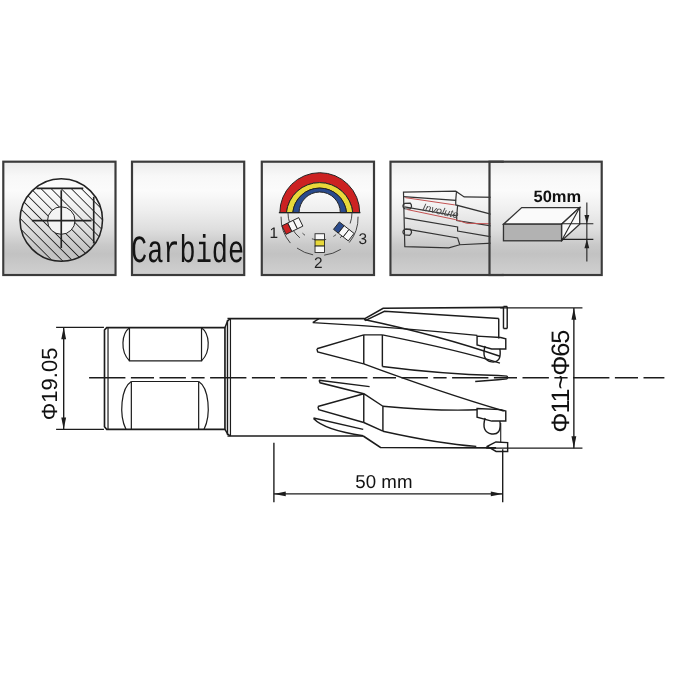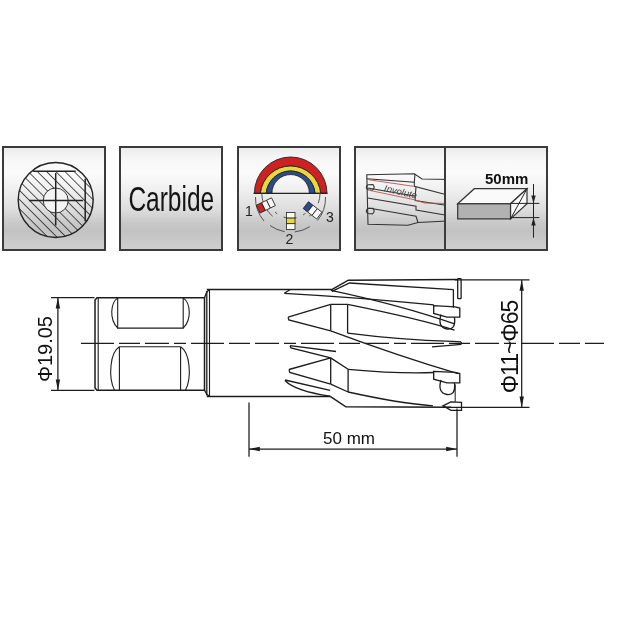--- a/index.html
+++ b/index.html
@@ -1,21 +1,21 @@
 <!DOCTYPE html>
 <html><head>
 <meta charset="utf-8">
 <style>
   html,body{margin:0;padding:0;background:#ffffff;}
   body{width:630px;height:630px;position:relative;font-family:"Liberation Sans",sans-serif;overflow:hidden;}
   .box{position:absolute;top:146px;width:100px;height:101px;border:2px solid #3b3b3b;
        background:linear-gradient(to bottom,#ececec 0%,#f8f8f8 12%,#fbfbfb 25%,#efefef 42%,#dedede 60%,#c9c9c9 74%,#c2c2c2 82%,#cbcbcb 94%,#cfcfcf 100%);}
   #b1{left:2px;} #b2{left:119px;} #b3{left:237px;} #b4{left:354px;} #b5{left:444px;}
   .box svg{position:absolute;left:0;top:0;}
-  #carb{position:absolute;left:0;top:0;width:100%;height:100%;display:flex;align-items:center;justify-content:center;}
+  #carb{position:absolute;left:0;top:0;width:100%;height:100%;display:flex;align-items:flex-end;justify-content:center;font-family:Liberation Mono, monospace;}
   #carb span{font-size:35px;color:#141414;transform:scaleX(0.70);letter-spacing:0px;}
 </style>
 </head>
 <body>
 
 <div class="box" id="b1">
  <svg width="100" height="101" viewBox="0 0 100 101">
   <defs>
    <pattern id="hat" width="6.5" height="6.5" patternTransform="rotate(-45)" patternUnits="userSpaceOnUse">
      <rect width="6.5" height="6.5" fill="none"></rect>

